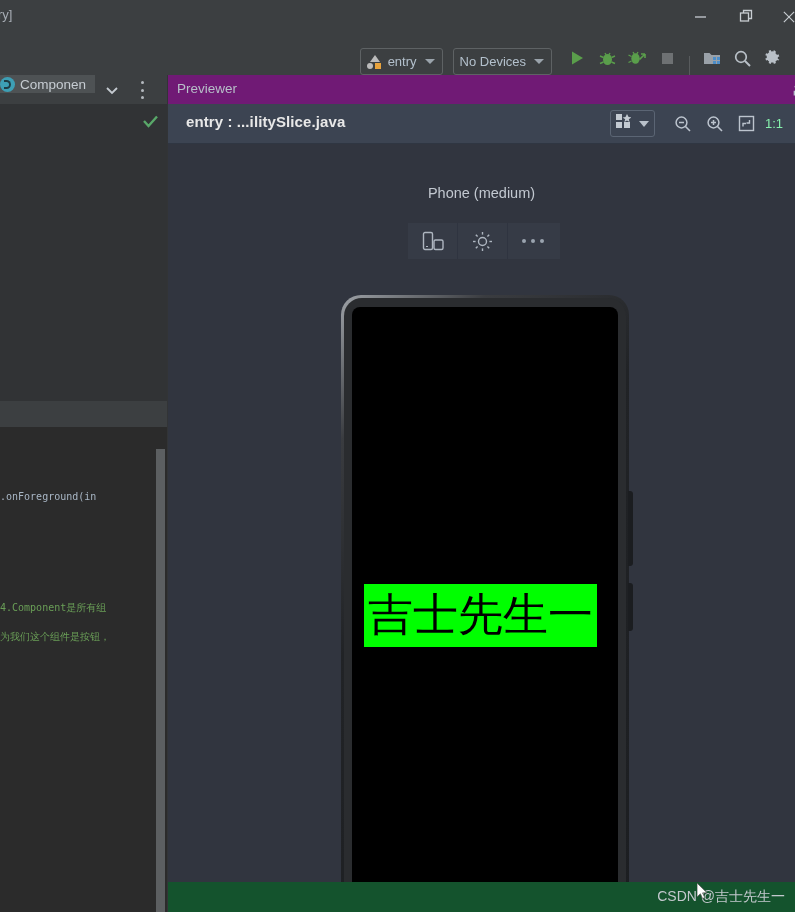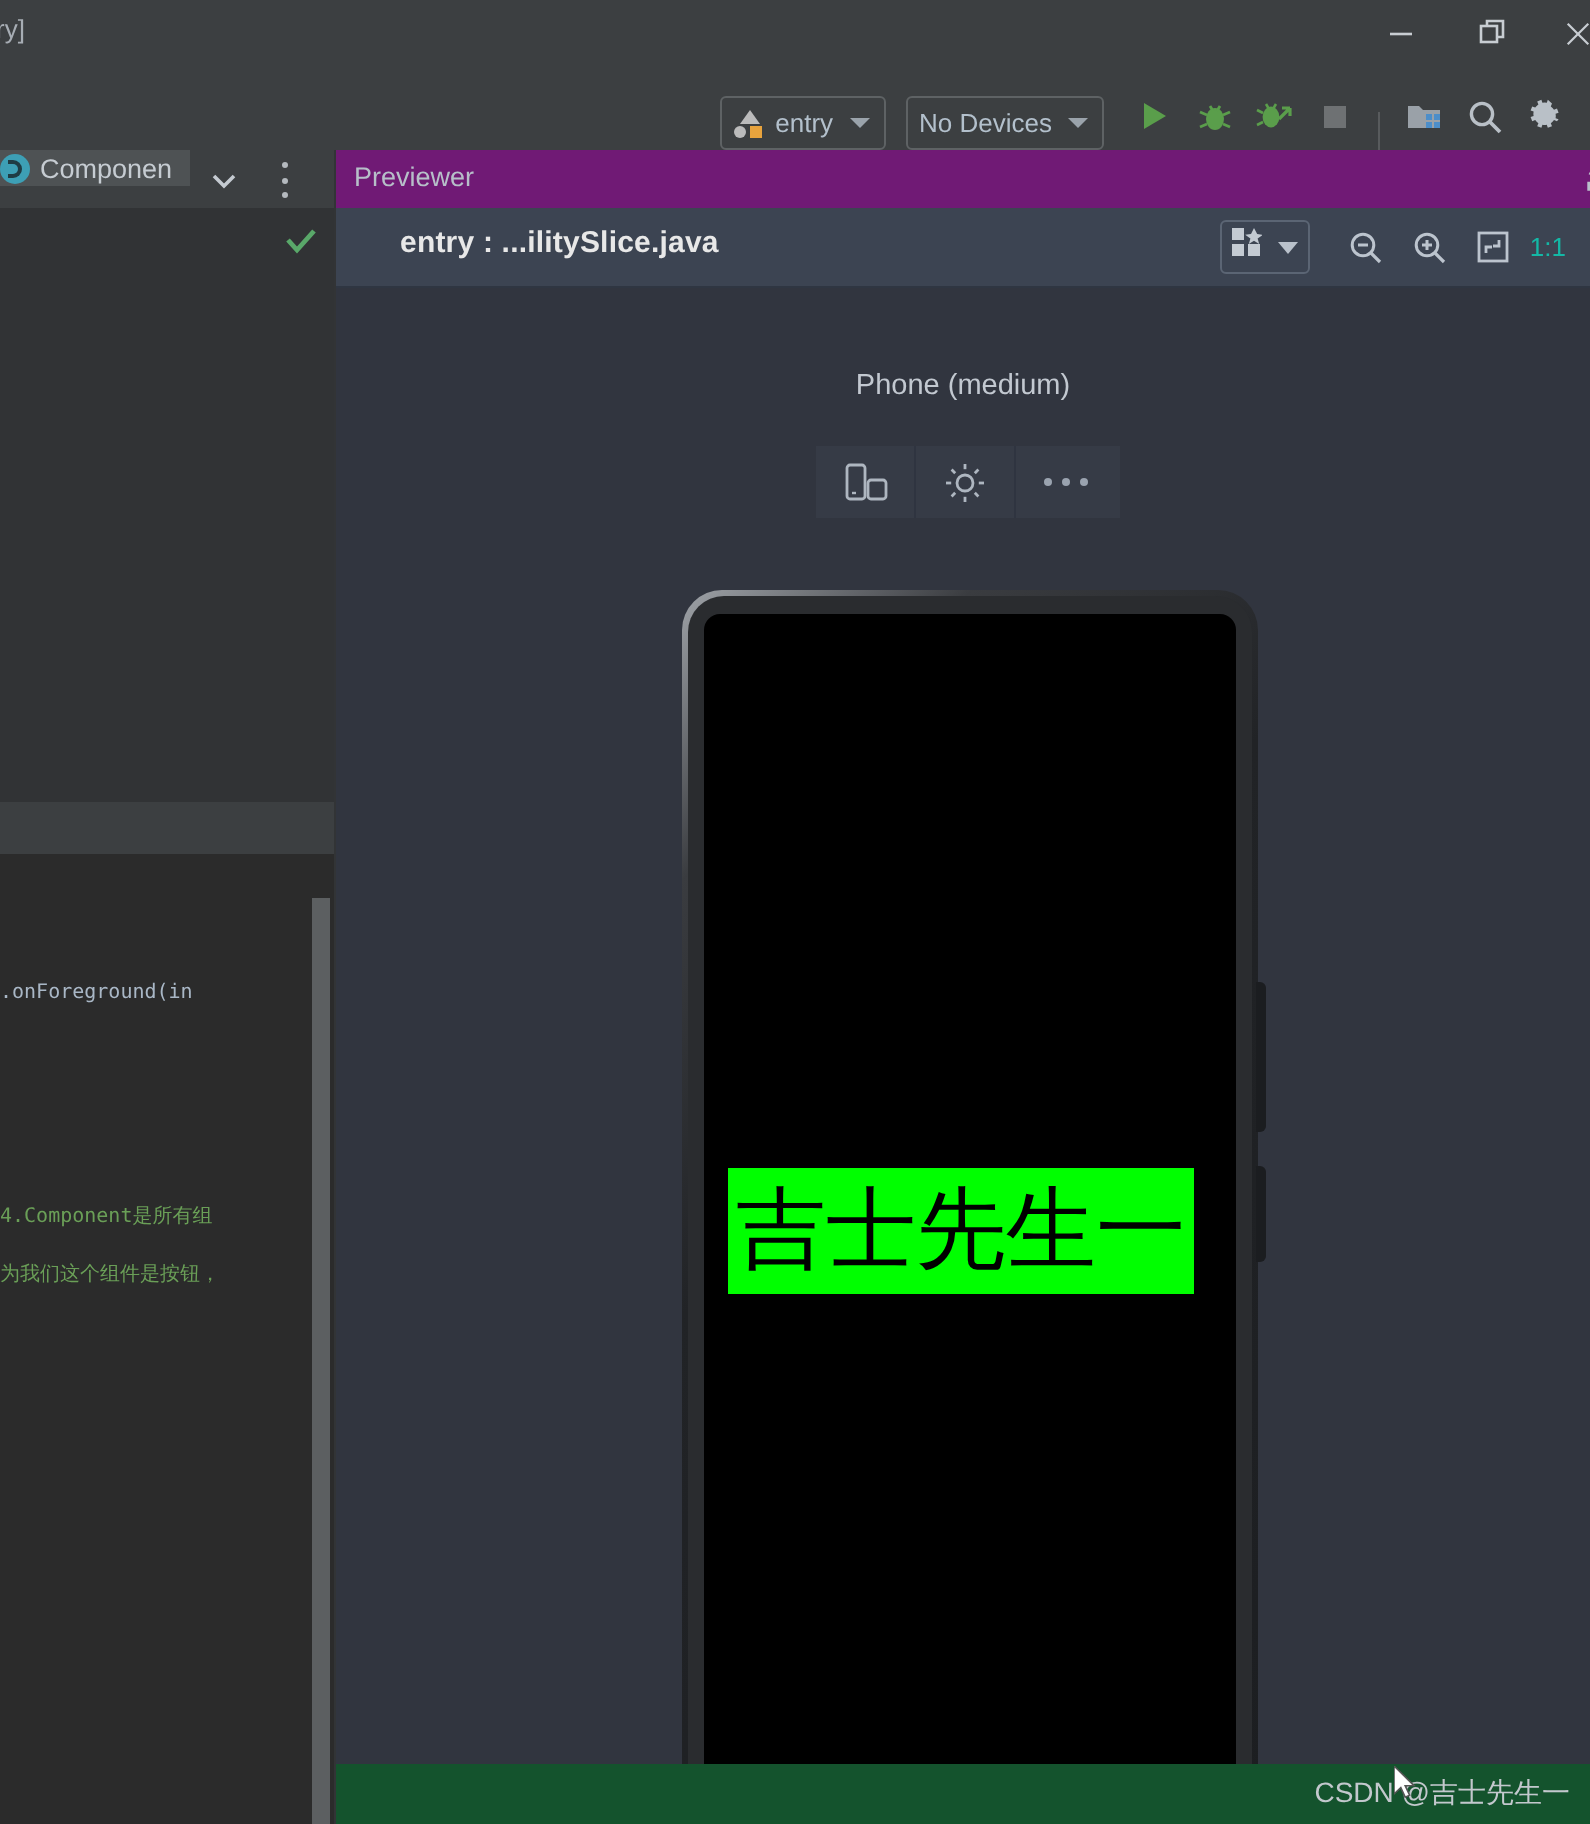--- a/index.html
+++ b/index.html
@@ -276,21 +276,21 @@
 
   .prev-tabrow {
     position: absolute;
     left: 0; top: 29px;
     width: 627px; height: 39px;
     background: #3c4452;
     border-bottom: 1px solid #2f3642;
   }
   .prev-filetab {
     position: absolute;
-    left: 32px; top: 9px;
+    left: 18px; top: 9px;
     font-size: 15px;
     color: #e8e8e8;
     font-weight: bold;
     letter-spacing: 0.1px;
   }
   .prev-tb-right {
     position: absolute;
     right: 8px; top: 0;
     height: 39px;
     display: flex;
@@ -312,21 +312,21 @@
     border-right: 5px solid transparent;
     border-top: 6px solid #b9c1cb;
   }
   .pz-icon {
     width: 32px; height: 30px;
     display: flex; align-items: center; justify-content: center;
     color: #bcc4ce;
   }
   .ratio-text {
     font-size: 13px;
-    color: #14b8a6;
+    color: #86efac;
     padding: 0 4px 0 2px;
   }
 
   
   .device-label {
     position: absolute;
     left: 0; top: 110px;
     width: 627px;
     text-align: center;
     font-size: 14.5px;

